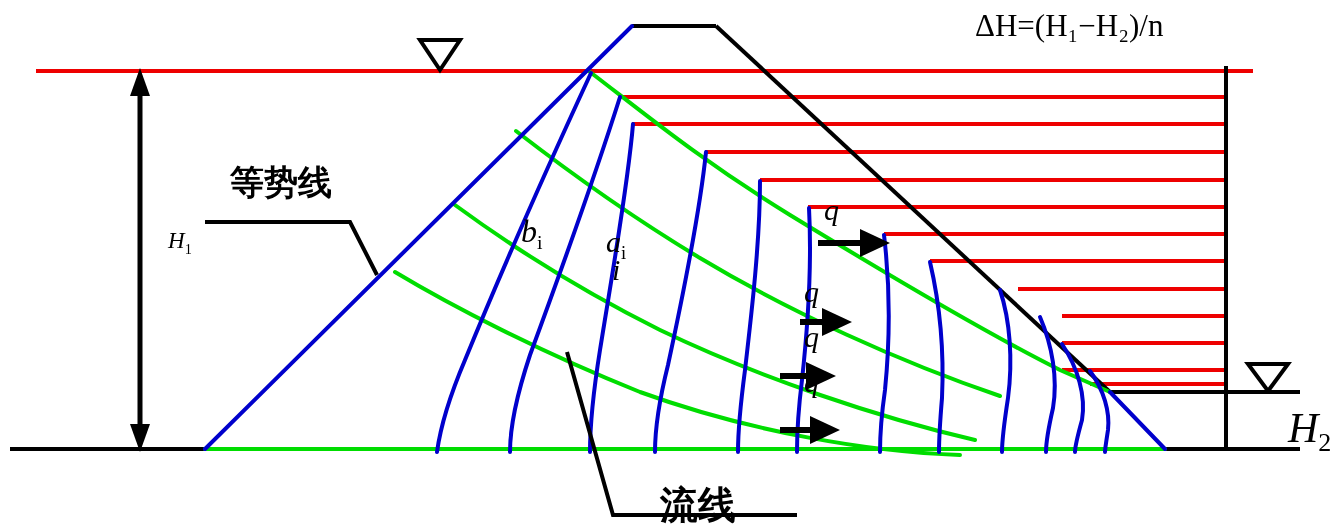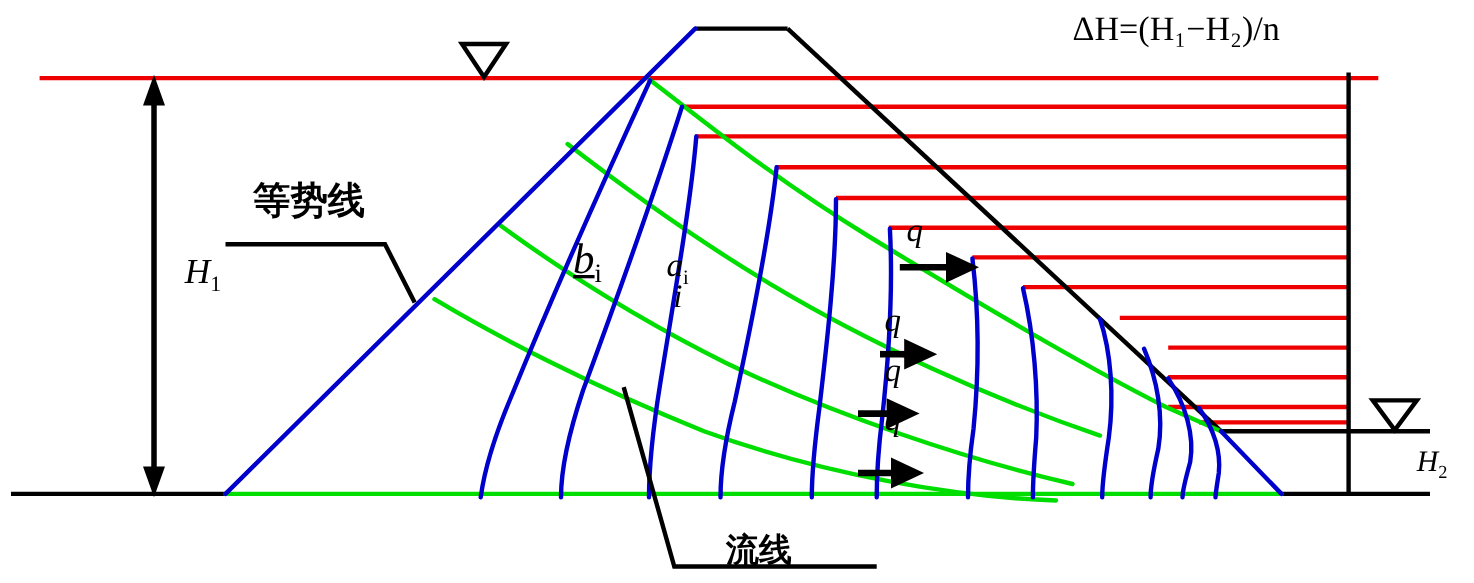--- a/index.html
+++ b/index.html
@@ -106,35 +106,35 @@
         <line x1="780" y1="430" x2="812" y2="430" stroke="#000" stroke-width="6"></line>
         <polygon points="840,430 810,416 810,444"></polygon>
       </g>
     </g>
   </svg>
 
   <div class="lbl formula" style="left:975px;top:8px;">ΔH=(H₁−H₂)/n</div>
 
   <div class="lbl cjk" style="left:218px;top:160px;font-size:34px;margin-left:12px;">等势线</div>
 
-  <div class="lbl cjk" style="left:660px;top:480px;font-size:30px;">流线</div>
+  <div class="lbl cjk" style="left:660px;top:480px;font-size:38px;">流线</div>
 
-  <div class="lbl ital" style="left:168px;top:228px;font-size:32px;">
+  <div class="lbl ital" style="left:168px;top:228px;font-size:23px;">
     <span>H</span><sub>1</sub>
   </div>
 
-  <div class="lbl ital" style="left:1288px;top:404px;font-size:27px;">
+  <div class="lbl ital" style="left:1288px;top:404px;font-size:42px;">
     <span>H</span><sub>2</sub>
   </div>
 
   <div class="lbl ital" style="left:606px;top:185px;font-size:30px;margin-top:40px;">
     <span>a</span><sub>i</sub>
   </div>
 
-  <div class="lbl ital" style="left:521px;top:213px;font-size:39px;text-decoration:underline;">
+  <div class="lbl ital" style="left:521px;top:213px;font-size:32px;">
     <span>b</span><sub>i</sub>
   </div>
 
   <div class="lbl ital" style="left:612px;top:253px;font-size:30px;">i</div>
 
   <div class="lbl ital" style="left:824px;top:193px;font-size:30px;">q</div>
   <div class="lbl ital" style="left:804px;top:275px;font-size:30px;">q</div>
   <div class="lbl ital" style="left:804px;top:320px;font-size:30px;">q</div>
   <div class="lbl ital" style="left:804px;top:365px;font-size:30px;">q</div>
 

